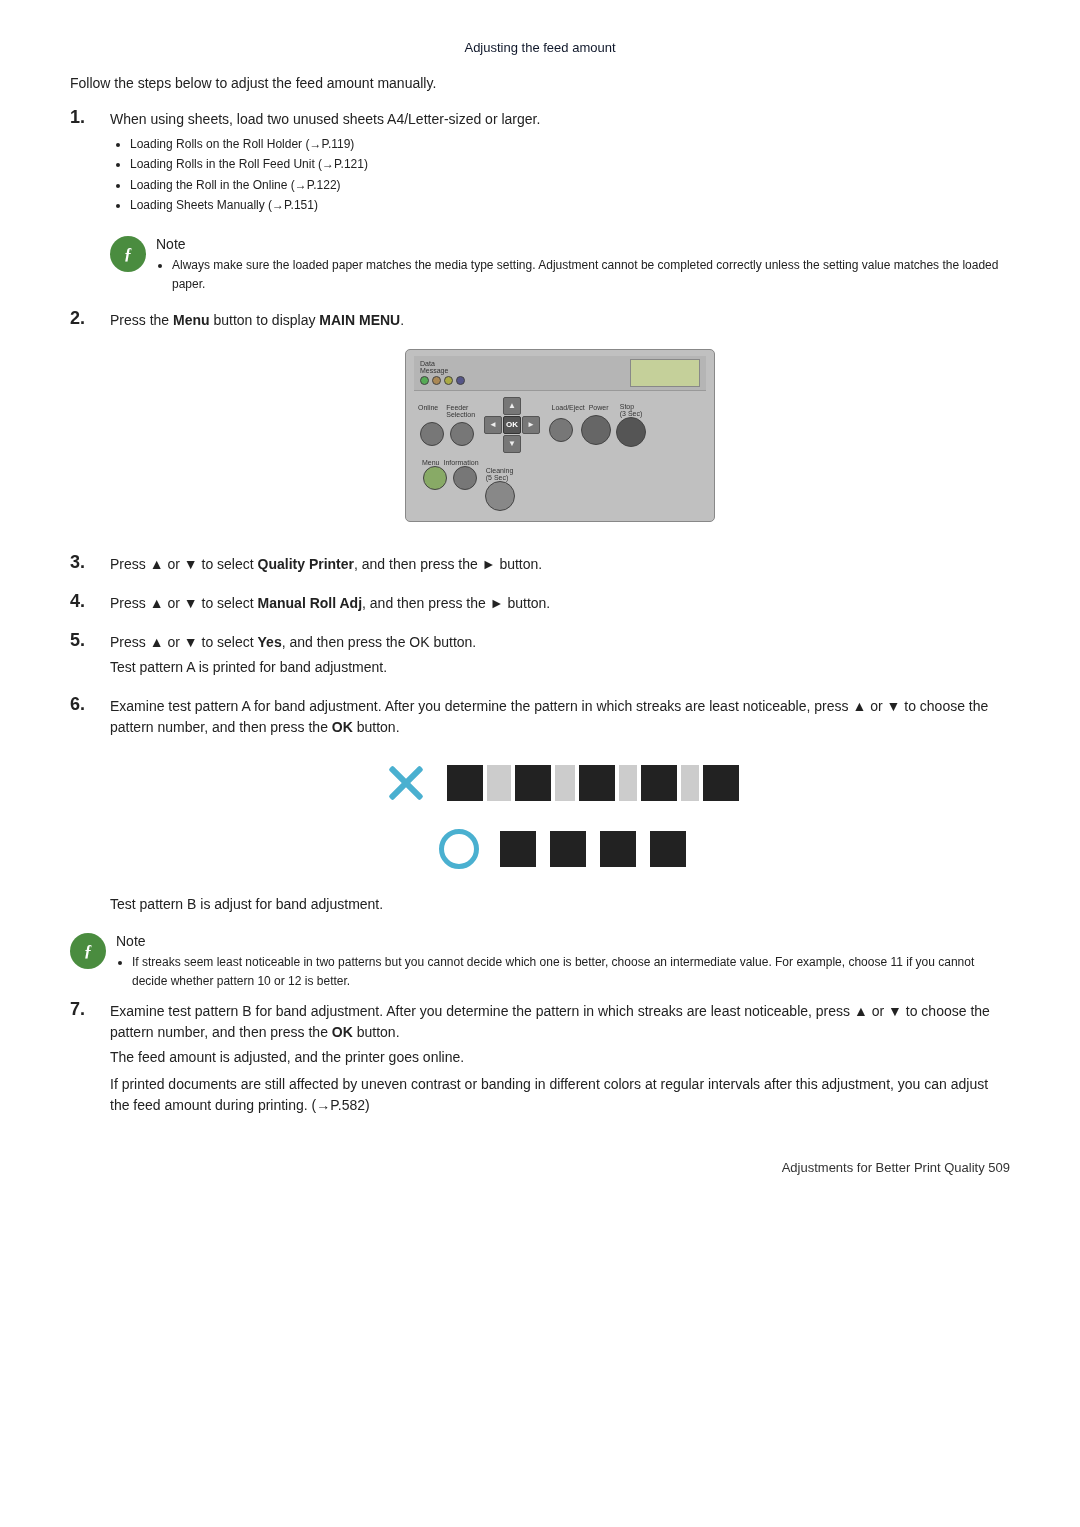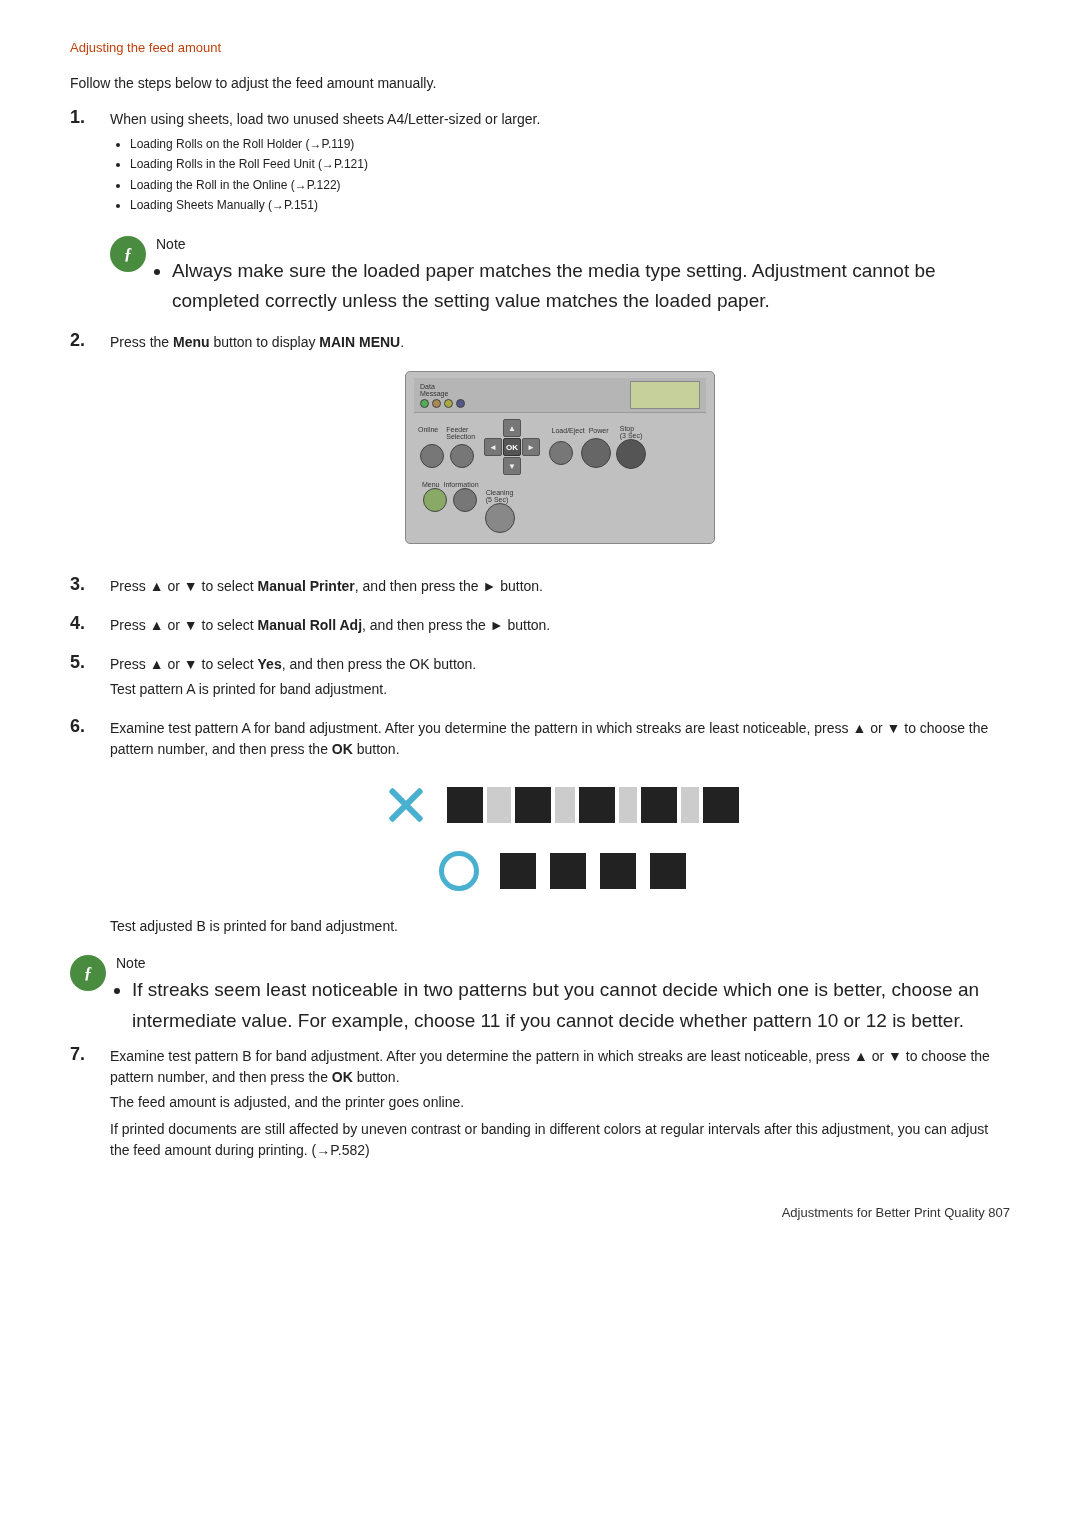--- a/index.html
+++ b/index.html
@@ -7,23 +7,23 @@
       font-family: Arial, sans-serif;
       font-size: 14px;
       color: #222;
       background: #fff;
       width: 1080px;
       min-height: 1527px;
       padding: 40px 70px 60px 70px;
       position: relative;
     }
     .page-header {
-      text-align: left;
+      text-align: center;
       font-size: 13px;
-      color: #c2410c;
+      color: #0f172a;
       margin-bottom: 20px;
     }
     .intro-text {
       margin-bottom: 18px;
       font-size: 14px;
     }
     .step {
       display: flex;
       margin-bottom: 14px;
       align-items: flex-start;
@@ -78,21 +78,21 @@
       font-size: 14px;
       font-weight: normal;
       margin-bottom: 4px;
     }
     .note-content ul {
       margin-left: 16px;
     }
     .note-content ul li {
       list-style: disc;
       line-height: 1.6;
-      font-size: 19px;
+      font-size: 12px;
     }
     .printer-diagram {
       display: flex;
       justify-content: center;
       margin: 18px 0;
     }
 
     .test-pattern-container {
       display: flex;
       flex-direction: column;
@@ -374,21 +374,21 @@
           </div>
         </div>
       </div>
     </div>
   </div>
 </div>
 
 <div class="step">
   <div class="step-num">3.</div>
   <div class="step-content">
-    <p>Press ▲ or ▼ to select <span class="bold">Manual Printer</span>, and then press the ► button.</p>
+    <p>Press ▲ or ▼ to select <span class="bold">Quality Printer</span>, and then press the ► button.</p>
   </div>
 </div>
 
 <div class="step">
   <div class="step-num">4.</div>
   <div class="step-content">
     <p>Press ▲ or ▼ to select <span class="bold">Manual Roll Adj</span>, and then press the ► button.</p>
   </div>
 </div>
 
@@ -433,21 +433,21 @@
           <div style="width:6px;"></div>
           <div class="bar bar-wide"></div>
           <div style="width:6px;"></div>
           <div class="bar bar-wide"></div>
           <div style="width:6px;"></div>
           <div class="bar bar-wide"></div>
         </div>
       </div>
     </div>
 
-    <p>Test adjusted B is printed for band adjustment.</p>
+    <p>Test pattern B is adjust for band adjustment.</p>
   </div>
 </div>
 
 <div class="note-box" style="margin-left:0px;margin-top:10px;margin-bottom:10px;">
   <div class="note-icon" style="font-style:italic;font-family:serif;">ƒ</div>
   <div class="note-content">
     <div class="note-title">Note</div>
     <ul>
       <li>If streaks seem least noticeable in two patterns but you cannot decide which one is better, choose an intermediate value. For example, choose 11 if you cannot decide whether pattern 10 <span>or</span> 12 is better.</li>
     </ul>
@@ -457,14 +457,14 @@
 <div class="step">
   <div class="step-num">7.</div>
   <div class="step-content">
     <p>Examine test pattern B for band adjustment.  After you determine the pattern in which streaks are least noticeable, press ▲ or ▼ to choose the pattern number, and then press the <span class="bold">OK</span> button.</p>
     <p style="margin-top:4px;">The feed amount is adjusted, and the printer goes online.</p>
     <p style="margin-top:6px;">If printed documents are still affected by uneven contrast or banding in different colors at regular intervals after this adjustment, you can adjust the feed amount during printing. (→P.582)</p>
   </div>
 </div>
 
 <div class="page-footer">
-  <span>Adjustments for Better Print Quality  807</span>
+  <span>Adjustments for Better Print Quality  509</span>
 </div>
 
 </body></html>

